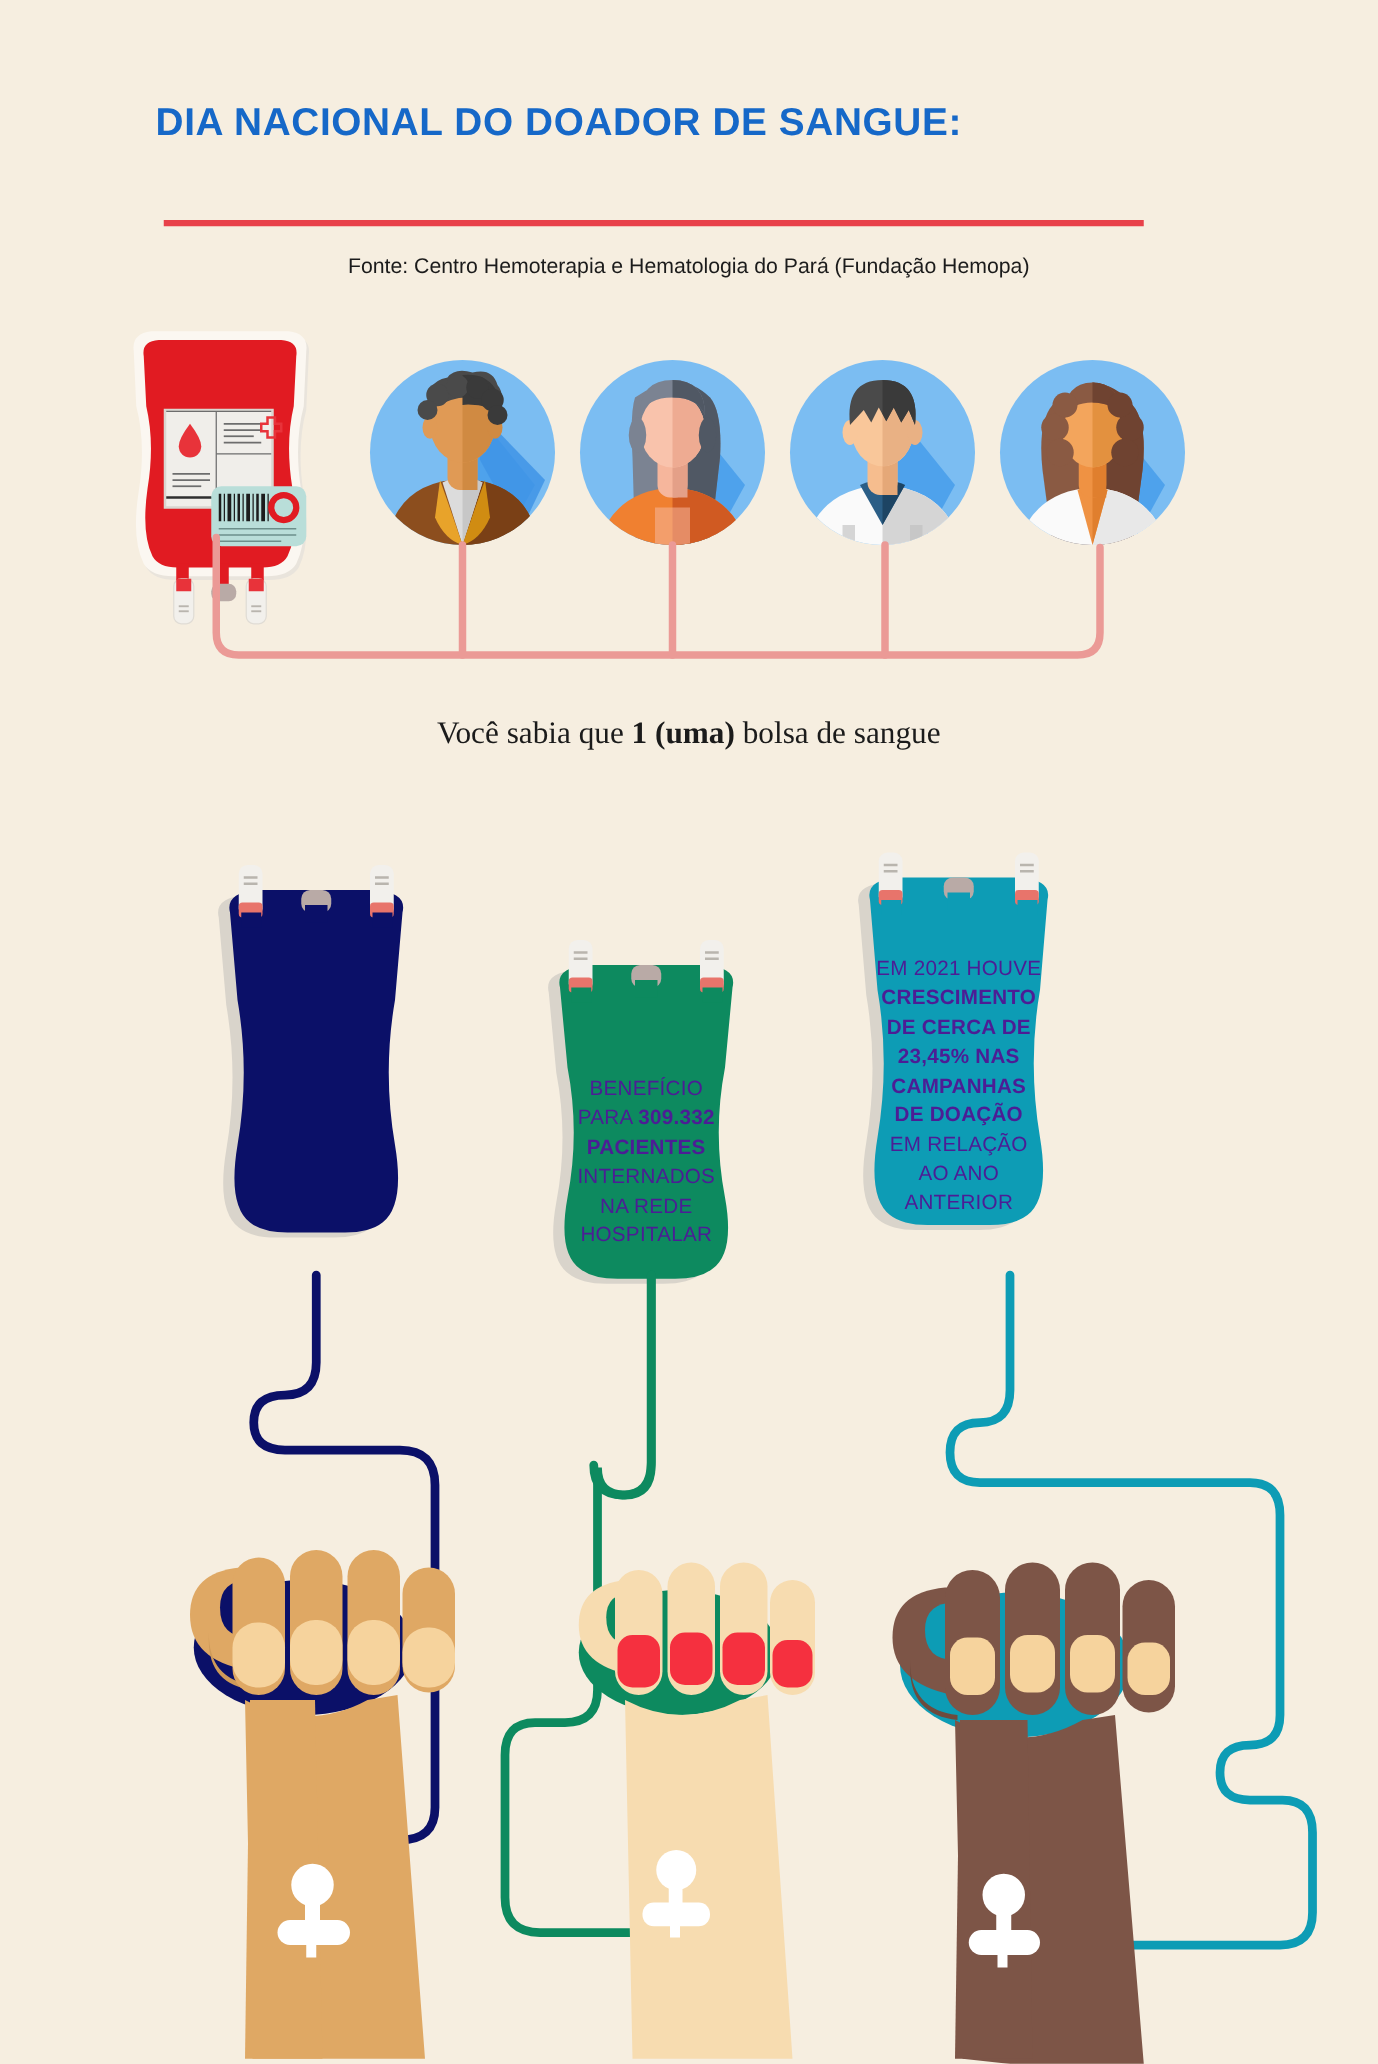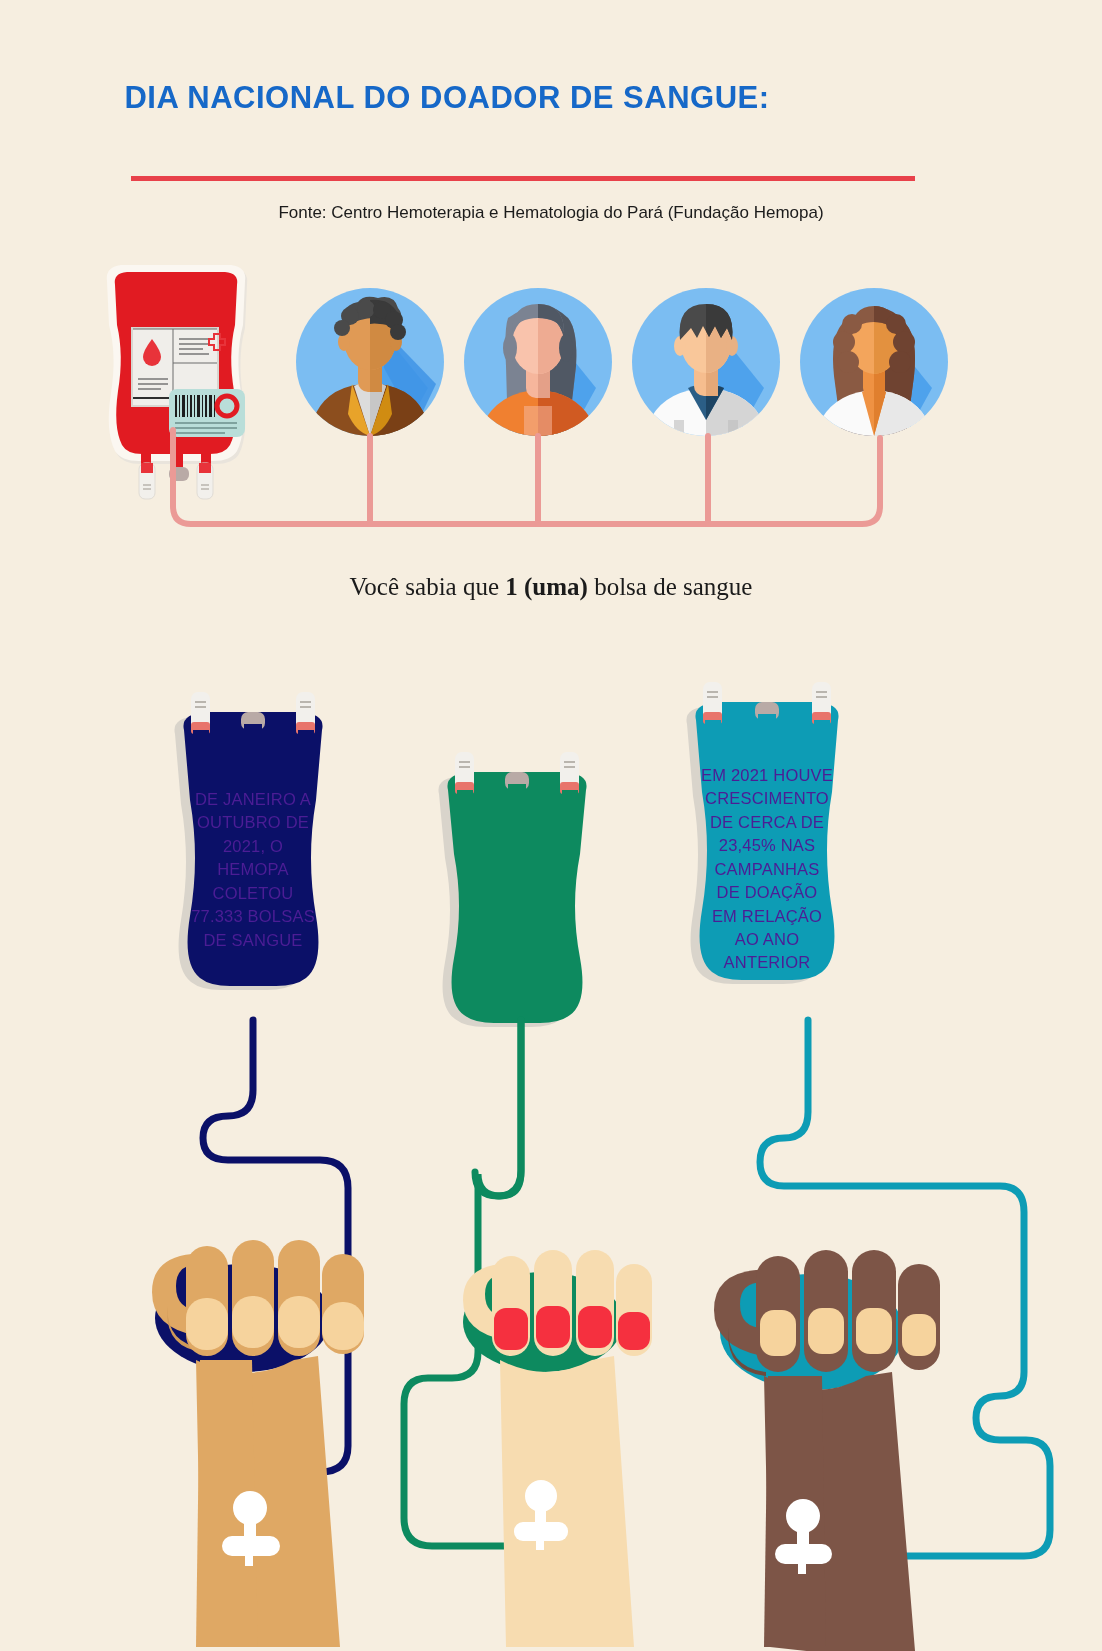--- a/index.html
+++ b/index.html
@@ -52,21 +52,21 @@
 
   
   .statbag { position: absolute; }
   .statbag .bagtext {
     position: absolute; left: 0; width: 100%;
     text-align: center; color: #4c1d95;
     font-size: 16.5px; line-height: 1.42;
     text-transform: uppercase; letter-spacing: 0.2px;
     padding: 0 14px;
   }
-  .statbag .bagtext b { font-weight: normal; }
+  .statbag .bagtext b { font-weight: bold; }
 
   
   .hands { position: absolute; left: 0; top: 1060px; width: 1102px; height: 591px; }
 
   svg { display: block; overflow: visible; }
 </style>
 </head>
 <body>
 
 <div class="stage">
@@ -281,29 +281,20 @@
         <rect x="148" y="14" width="19" height="42" rx="7" fill="#f2f0ec"></rect>
         <rect x="148" y="44" width="19" height="12" rx="3" fill="#e8746b"></rect>
         <line x1="152" y1="24" x2="163" y2="24" stroke="#b9b5ae" stroke-width="2"></line>
         <line x1="152" y1="29" x2="163" y2="29" stroke="#b9b5ae" stroke-width="2"></line>
         <rect x="93" y="34" width="24" height="18" rx="7" fill="#b9aaa6"></rect>
       </g>
       <rect x="45" y="52" width="16" height="12" fill="#0b1068"></rect>
       <rect x="150" y="52" width="16" height="12" fill="#0b1068"></rect>
       <rect x="96" y="46" width="18" height="14" fill="#0b1068"></rect>
     </svg>
-    <div class="bagtext" style="top:110px">
-        <div>DE JANEIRO A</div>
-        <div>OUTUBRO DE</div>
-        <div>2021, O</div>
-        <div>HEMOPA</div>
-        <div>COLETOU</div>
-        <div><b>77.333 BOLSAS</b></div>
-        <div><b>DE SANGUE</b></div>
-      </div>
   </div>
 
   <div class="statbag" style="left:412px; top:738px; width:210px; height:330px;">
     <svg width="210" height="330" viewBox="0 0 210 330">
       <path d="M36 52 q-4 -16 22 -18 l94 0 q26 2 22 18 l-6 64 q-10 52 0 104 q8 44 -10 57 q-10 8 -30 8 l-46 0
                q-20 0 -30 -8 q-18 -13 -10 -57 q10 -52 0 -104 z" fill="#d9d4cb" transform="translate(-9,4)"></path>
       <path d="M36 52 q-4 -16 22 -18 l94 0 q26 2 22 18 l-6 64 q-10 52 0 104 q8 44 -10 57 q-10 8 -30 8 l-46 0
                q-20 0 -30 -8 q-18 -13 -10 -57 q10 -52 0 -104 z" fill="#0d8a5f"></path>
       <g>
         <rect x="43" y="14" width="19" height="42" rx="7" fill="#f2f0ec"></rect>
@@ -313,20 +304,28 @@
         <rect x="148" y="14" width="19" height="42" rx="7" fill="#f2f0ec"></rect>
         <rect x="148" y="44" width="19" height="12" rx="3" fill="#e8746b"></rect>
         <line x1="152" y1="24" x2="163" y2="24" stroke="#b9b5ae" stroke-width="2"></line>
         <line x1="152" y1="29" x2="163" y2="29" stroke="#b9b5ae" stroke-width="2"></line>
         <rect x="93" y="34" width="24" height="18" rx="7" fill="#b9aaa6"></rect>
       </g>
       <rect x="45" y="52" width="16" height="12" fill="#0d8a5f"></rect>
       <rect x="150" y="52" width="16" height="12" fill="#0d8a5f"></rect>
       <rect x="96" y="46" width="18" height="14" fill="#0d8a5f"></rect>
     </svg>
+    <div class="bagtext" style="top:122px">
+        <div>BENEFÍCIO</div>
+        <div>PARA <b>309.332</b></div>
+        <div><b>PACIENTES</b></div>
+        <div>INTERNADOS</div>
+        <div>NA REDE</div>
+        <div>HOSPITALAR</div>
+      </div>
   </div>
 
   <div class="statbag" style="left:656px; top:668px; width:222px; height:368px;">
     <svg width="222" height="368" viewBox="0 0 222 368">
       <path d="M40 52 q-4 -16 22 -18 l98 0 q26 2 22 18 l-6 72 q-10 58 0 118 q8 48 -10 62 q-10 8 -30 8 l-50 0
                q-20 0 -30 -8 q-18 -14 -10 -62 q10 -60 0 -118 z" fill="#d9d4cb" transform="translate(-9,4)"></path>
       <path d="M40 52 q-4 -16 22 -18 l98 0 q26 2 22 18 l-6 72 q-10 58 0 118 q8 48 -10 62 q-10 8 -30 8 l-50 0
                q-20 0 -30 -8 q-18 -14 -10 -62 q10 -60 0 -118 z" fill="#0d9cb5"></path>
       <g>
         <rect x="47" y="14" width="19" height="42" rx="7" fill="#f2f0ec"></rect>

